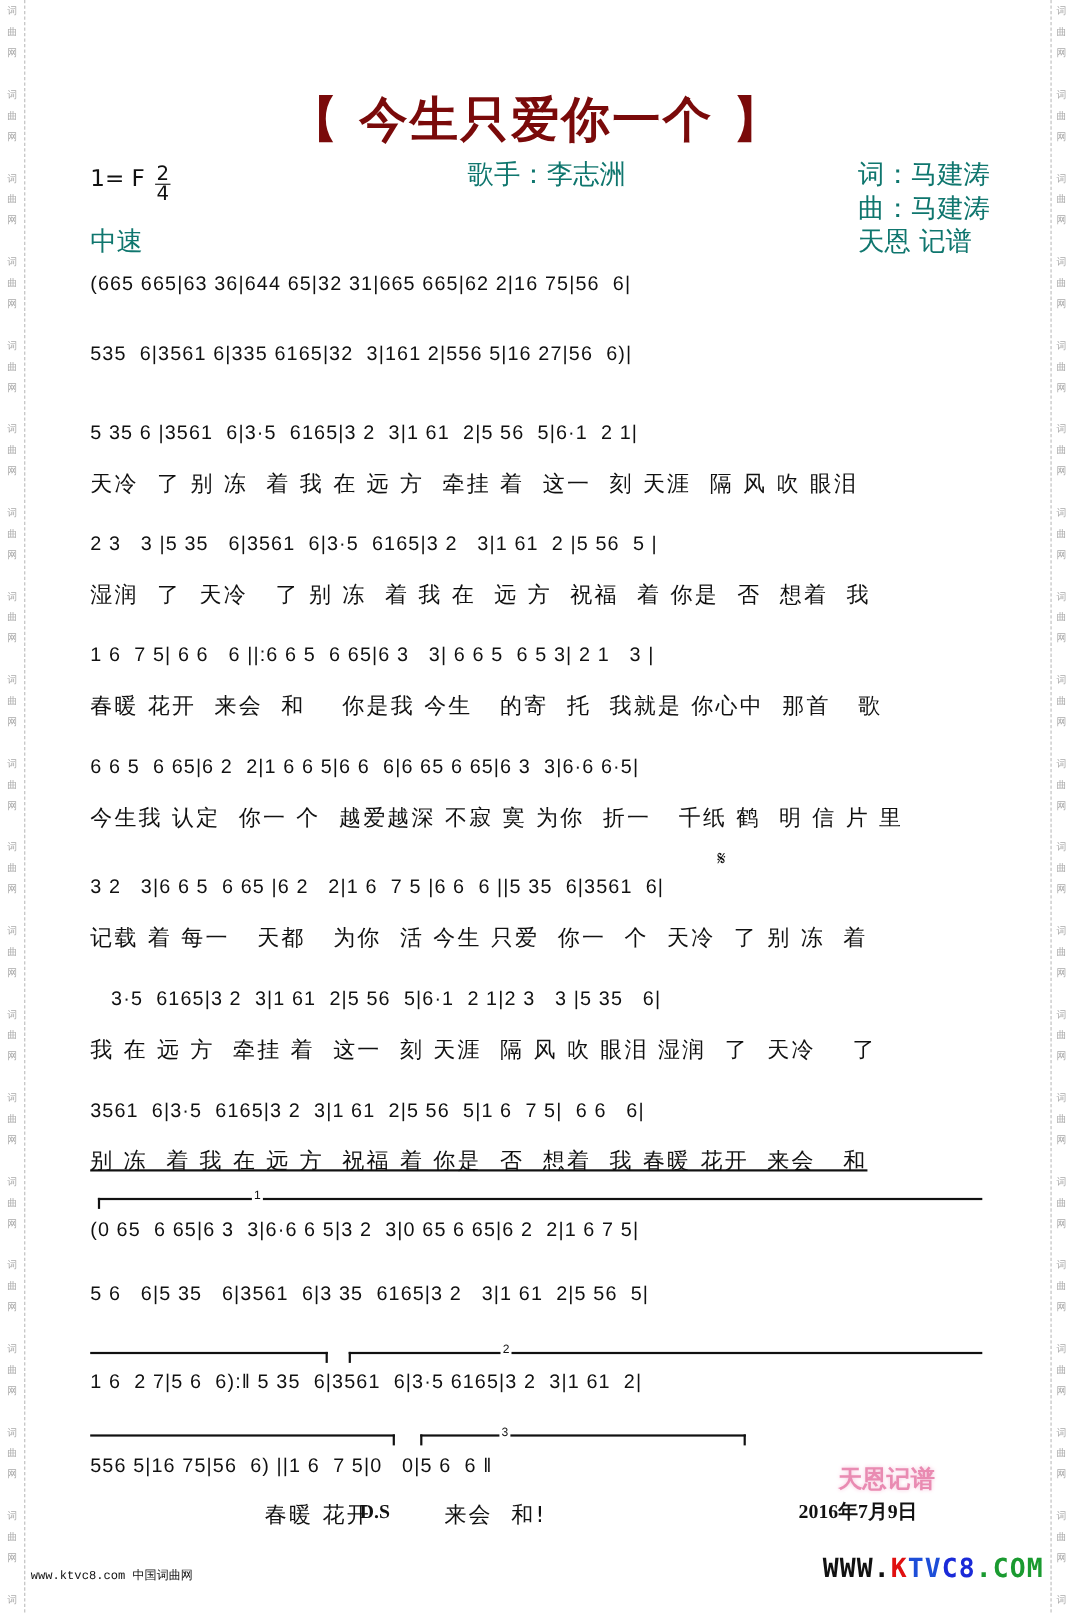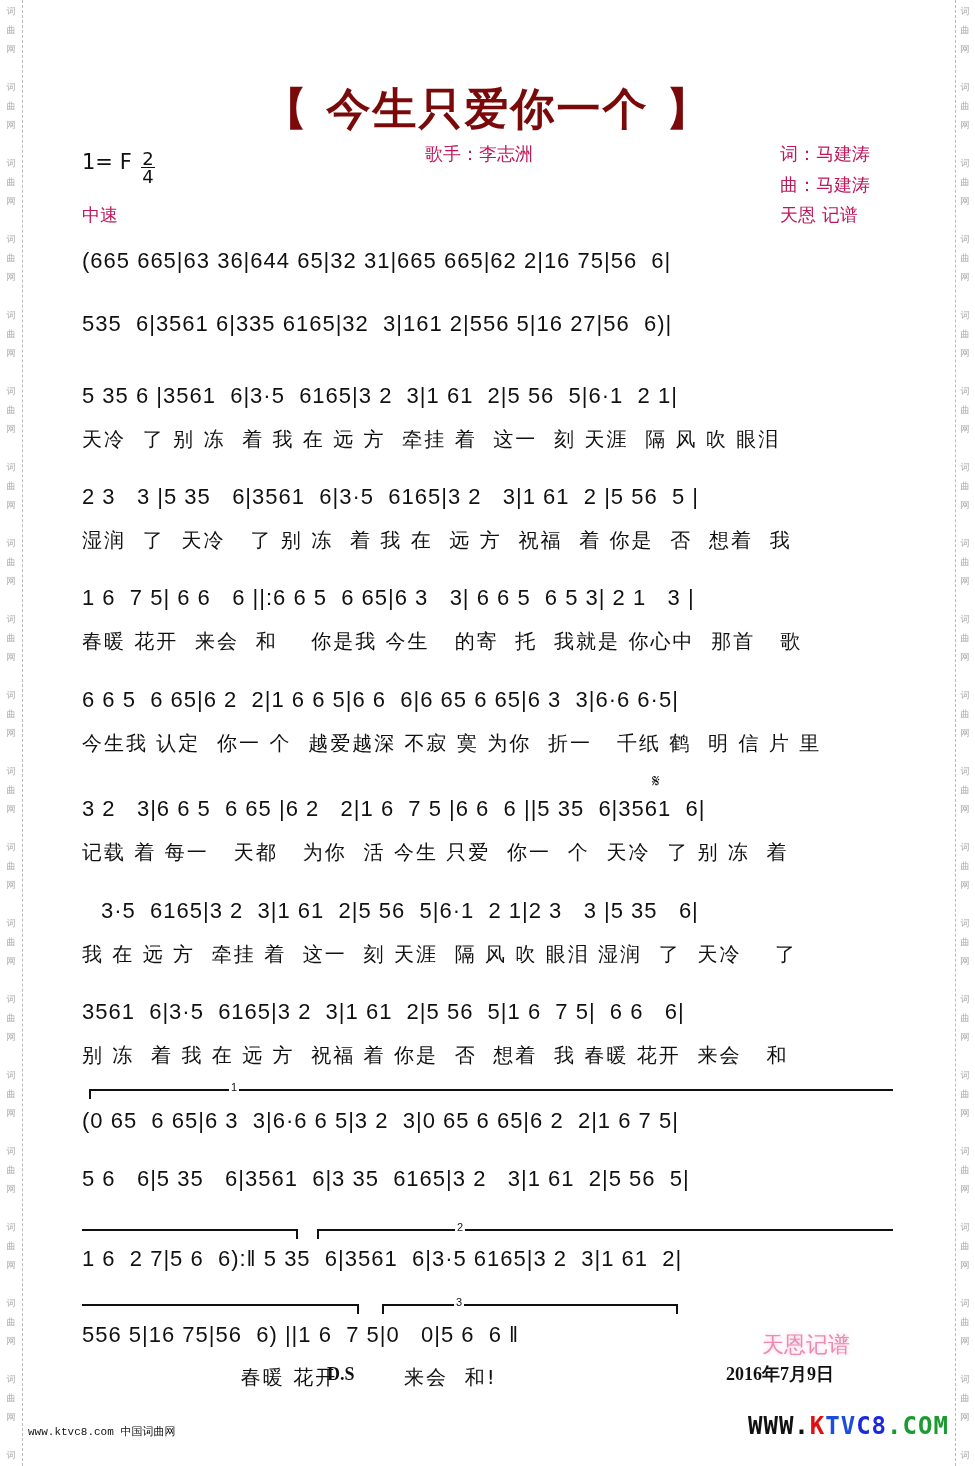--- a/index.html
+++ b/index.html
@@ -4,40 +4,40 @@
 <style>
   html, body { margin: 0; padding: 0; background: #fff; }
   body { width: 975px; height: 1466px; position: relative; overflow: hidden;
          font-family: "Liberation Sans", "DejaVu Sans", sans-serif; color: #111; }
   .side-border { position: absolute; top: 0; bottom: 0; width: 0; border-left: 1px dashed #bbb; }
   .side-wm { position: absolute; width: 14px; font-size: 9px; color: #aaa; line-height: 19px;
              text-align: center; font-family: "DejaVu Sans", sans-serif; }
   .title { position: absolute; top: 80px; left: 0; width: 975px; text-align: center;
            font-size: 44px; color: #7a0a0a; font-weight: bold; letter-spacing: 2px;
            font-family: "DejaVu Sans", sans-serif; }
-  .meta { position: absolute; font-size: 18px; font-family: "DejaVu Sans", sans-serif; color: #be185d; }
+  .meta { position: absolute; font-size: 24px; font-family: "DejaVu Sans", sans-serif; color: #0f766e; }
   .key { position: absolute; left: 82px; top: 150px; font-size: 21px; font-family: "DejaVu Sans", sans-serif; }
   .frac { position: absolute; left: 140px; top: 150px; width: 16px; text-align: center;
           font-size: 18px; line-height: 17px; font-family: "DejaVu Sans", sans-serif; }
   .frac span { display: block; }
   .frac .bar { border-top: 1.5px solid #111; height: 0; margin: 0 1px; }
-  .notes { position: absolute; left: 82px; width: 815px; font-size: 22px; white-space: pre;
+  .notes { position: absolute; left: 82px; width: 815px; font-size: 18px; white-space: pre;
            font-family: "Liberation Sans", sans-serif; letter-spacing: 1px; color: #111; }
   .lyrics { position: absolute; left: 82px; width: 815px; font-size: 20px; white-space: pre;
             font-family: "DejaVu Sans", sans-serif; color: #111; letter-spacing: 2px; }
   .volta { position: absolute; border-top: 2px solid #111; height: 8px; }
   .volta.l { border-left: 2px solid #111; }
   .volta.r { border-right: 2px solid #111; }
   .volta .num { position: absolute; top: -10px; font-size: 11px; background: #fff; padding: 0 2px;
                 font-family: "Liberation Sans", sans-serif; }
   .segno { position: absolute; left: 652px; top: 770px; font-size: 18px; font-family: "DejaVu Serif", serif; }
   .ds { position: absolute; left: 327px; top: 1364px; font-size: 18px; font-weight: bold;
         font-family: "Liberation Serif", serif; }
   .stamp { position: absolute; left: 762px; top: 1330px; font-size: 22px; color: #e98bb2;
-           font-family: "DejaVu Serif", serif; text-shadow: 0 0 4px #f6c6dc; }
+           font-family: "DejaVu Serif", serif; text-shadow: 0 0 4px #f6c6dc; font-weight: bold; }
   .date { position: absolute; left: 726px; top: 1362px; font-size: 18px; font-weight: bold;
           font-family: "Liberation Serif", serif; }
   .footer-left { position: absolute; left: 28px; top: 1424px; font-size: 11px; font-family: "Liberation Mono", monospace; }
   .footer-right { position: absolute; left: 748px; top: 1412px; font-size: 24px; font-weight: bold;
                   letter-spacing: 1px; font-family: "DejaVu Sans Mono", monospace; }
 </style>
 </head>
 <body>
 
 <div class="side-border" style="left:22px;"></div>
@@ -274,21 +274,21 @@
 <div class="lyrics" style="top:730px;">今生我 认定  你一 个  越爱越深 不寂 寞 为你  折一   千纸 鹤  明 信 片 里</div>
 
 <div class="segno">𝄋</div>
 <div class="notes" style="top:796px;">3 2   3|6 6 5  6 65 |6 2   2|1 6  7 5 |6 6  6 ||5 35  6|3561  6|</div>
 <div class="lyrics" style="top:839px;">记载 着 每一   天都   为你  活 今生 只爱  你一  个  天冷  了 别 冻  着</div>
 
 <div class="notes" style="top:898px;margin-left:19px;">3·5  6165|3 2  3|1 61  2|5 56  5|6·1  2 1|2 3   3 |5 35   6|</div>
 <div class="lyrics" style="top:941px;">我 在 远 方  牵挂 着  这一  刻 天涯  隔 风 吹 眼泪 湿润  了  天冷    了</div>
 
 <div class="notes" style="top:999px;">3561  6|3·5  6165|3 2  3|1 61  2|5 56  5|1 6  7 5|  6 6   6|</div>
-<div class="lyrics" style="top:1042px;">别 冻  着 我 在 远 方  祝福 着 你是  否  想着  我 春暖 花开  来会   和</div>
+<div class="lyrics" style="top:1042px;text-decoration:underline;">别 冻  着 我 在 远 方  祝福 着 你是  否  想着  我 春暖 花开  来会   和</div>
 
 <div class="volta l" style="left:89px; top:1089px; width:802px;">
   <span class="num" style="left:138px;">1</span>
 </div>
 <div class="notes" style="top:1108px;">(0 65  6 65|6 3  3|6·6 6 5|3 2  3|0 65 6 65|6 2  2|1 6 7 5|</div>
 <div class="notes" style="top:1166px;">5 6   6|5 35   6|3561  6|3 35  6165|3 2   3|1 61  2|5 56  5|</div>
 
 <div class="volta r" style="left:82px; top:1229px; width:214px;"></div>
 <div class="volta l" style="left:317px; top:1229px; width:574px;">
   <span class="num" style="left:136px;">2</span>

